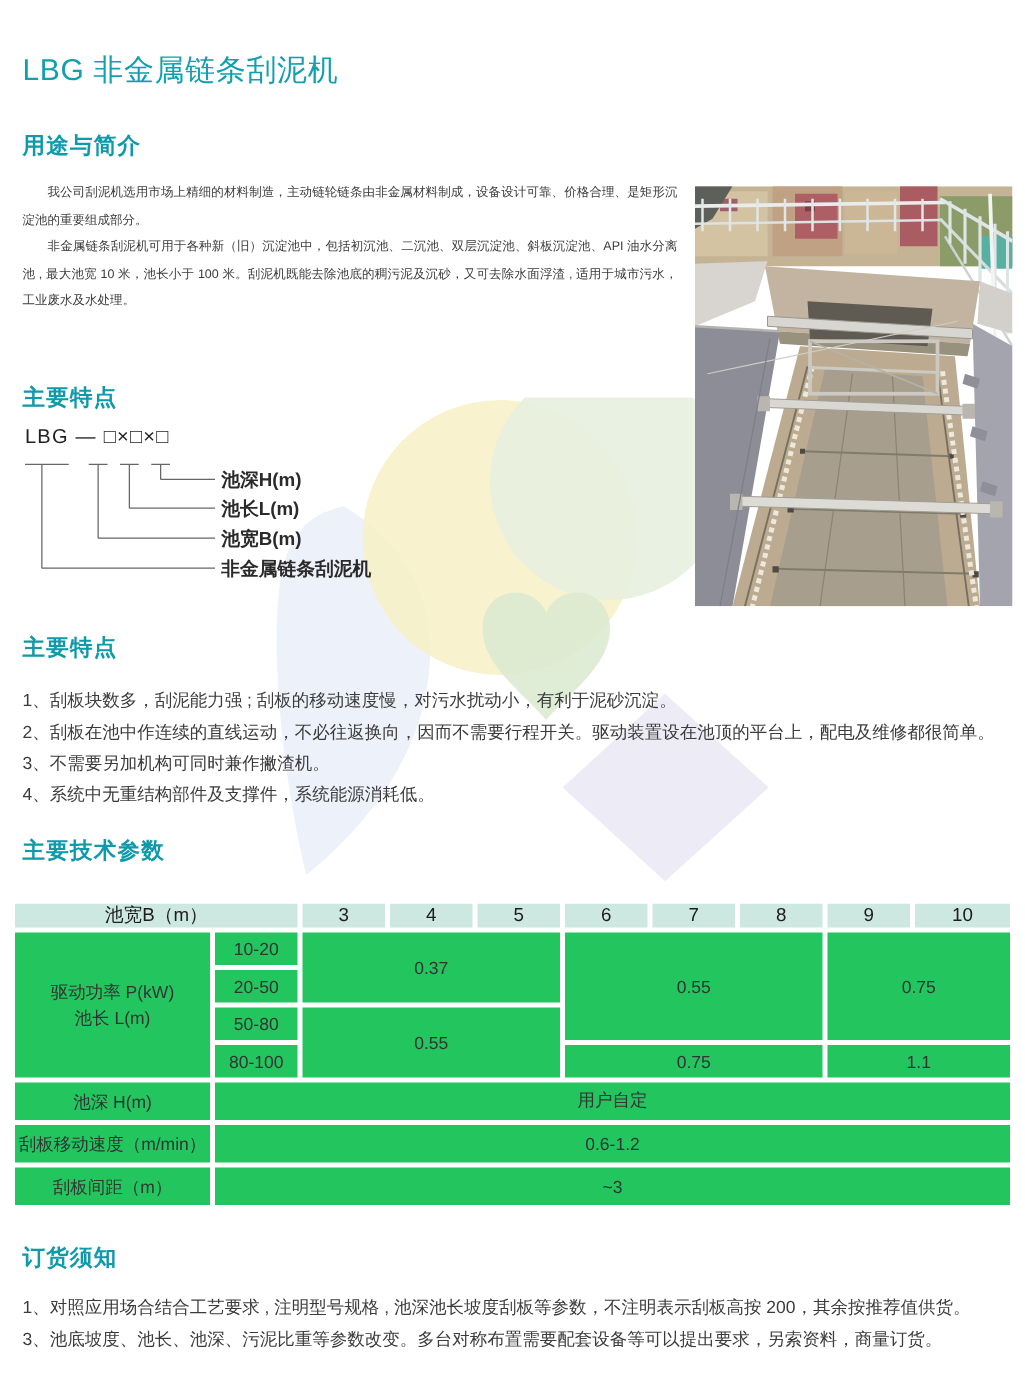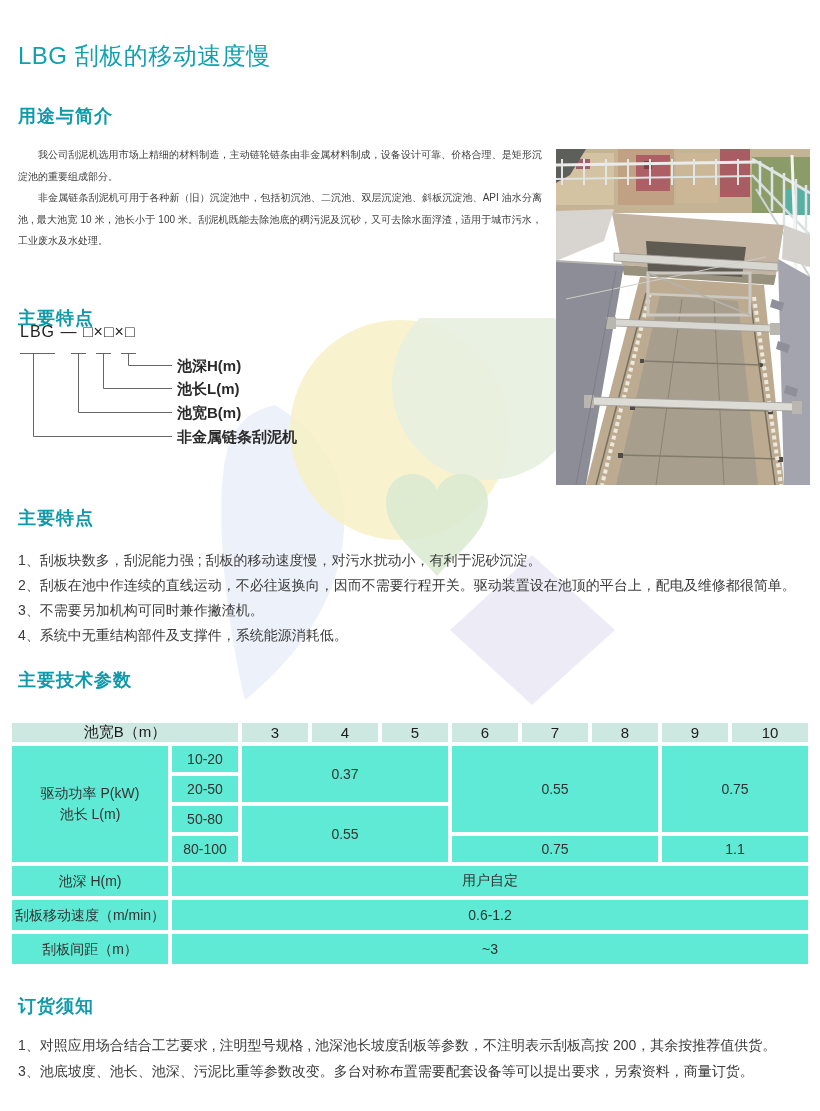--- a/index.html
+++ b/index.html
@@ -28,42 +28,42 @@
 
   .paras { position:absolute; left:18px; top:144px; width:524px; }
   .para {
     font-size:10px; line-height:21.6px; color:#3b3b3b;
     text-indent:2em; text-align:justify;
   }
 
   .photo { position:absolute; left:556px; top:149px; width:254px; height:336px; }
   .photo svg { display:block; width:100%; height:100%; }
 
-  .diagram { position:absolute; left:0; top:320px; width:560px; height:140px;padding-left:28px; }
+  .diagram { position:absolute; left:0; top:338px; width:560px; height:140px;padding-left:28px; }
   .diagram svg { position:absolute; inset:0; }
   .formula { position:absolute; left:20px; top:3px; font-size:16px; color:#222; letter-spacing:1px; }
   .dlabel { position:absolute; left:177px; font-size:15px; font-weight:600; color:#2a2a2a; white-space:nowrap; }
   .dl0 { top:37px; } .dl1 { top:60px; } .dl2 { top:84px; } .dl3 { top:108px; }
 
   .feature-list { position:absolute; left:18px; top:548px; width:792px; }
   .feature-list .feat { font-size:14px; line-height:25px; color:#3b3b3b; white-space:nowrap; }
 
   .order-list { position:absolute; left:18px; top:1032px; width:796px; }
   .order-list .feat { font-size:14px; line-height:26px; color:#3b3b3b; white-space:nowrap; }
 
   table.spec-table {
     position:absolute; left:8px; top:719px; width:804px;
     border-collapse:separate; border-spacing:4px; table-layout:fixed;
   }
   .spec-table th {
     background:#cde7e1; color:#1d1d1d; font-size:15px; font-weight:normal;
     height:18px; text-align:center; vertical-align:middle;
   }
   .spec-table td {
-    background:#5eead4; color:#333; font-size:14px;
+    background:#22c55e; color:#333; font-size:14px;
     height:26px; text-align:center; vertical-align:middle;
   }
   .spec-table tr.r-tall td { height:30px; }
   .spec-table td.lbl { white-space:pre-line; line-height:1.5; }
 </style>
 </head>
 <body>
 
 <div class="page">
 
@@ -72,21 +72,21 @@
       <path d="M85,87 C140,120 165,170 150,240 C138,300 95,350 55,382 C35,300 23,180 38,130 C48,100 65,92 85,87 Z" fill="#e9eef8" opacity="0.8"></path>
       <circle cx="210" cy="112" r="110" fill="#f7f1c6" opacity="0.85"></circle>
       <circle cx="297" cy="67" r="95" fill="#e7f0e0" opacity="0.9"></circle>
       <path d="M247,172 C237,148 196,150 196,185 C196,214 228,236 247,258 C266,236 298,214 298,185 C298,150 257,148 247,172 Z" fill="#dcead2" opacity="0.9"></path>
       <polygon points="342,237 425,312 342,387 260,312" fill="#e8e7f4" opacity="0.8"></polygon>
     </svg>
   </div>
 
   <div class="content">
 
-    <div class="title">LBG 刮板的移动速度慢</div>
+    <div class="title">LBG 非金属链条刮泥机</div>
 
     <div class="sec-heading h-intro">用途与简介</div>
     <div class="paras">
         <div class="para">我公司刮泥机选用市场上精细的材料制造，主动链轮链条由非金属材料制成，设备设计可靠、价格合理、是矩形沉淀池的重要组成部分。</div>
         <div class="para">非金属链条刮泥机可用于各种新（旧）沉淀池中，包括初沉池、二沉池、双层沉淀池、斜板沉淀池、API 油水分离池 , 最大池宽 10 米，池长小于 100 米。刮泥机既能去除池底的稠污泥及沉砂，又可去除水面浮渣 , 适用于城市污水，工业废水及水处理。</div>
       </div>
 
     <div class="photo">
       <svg viewBox="0 0 254 336" preserveAspectRatio="none">
 

